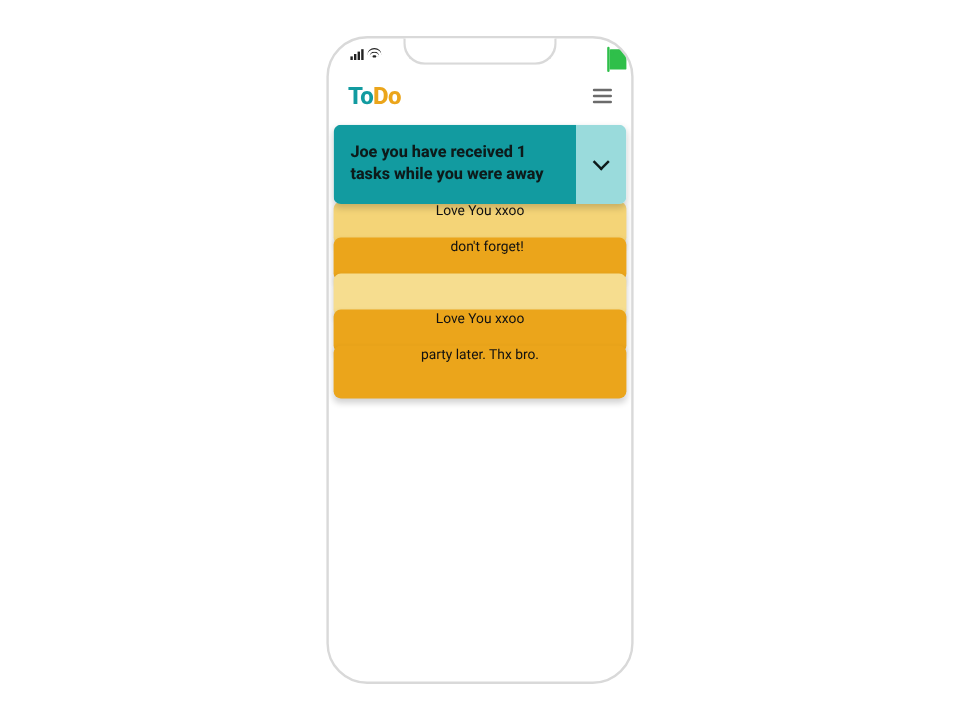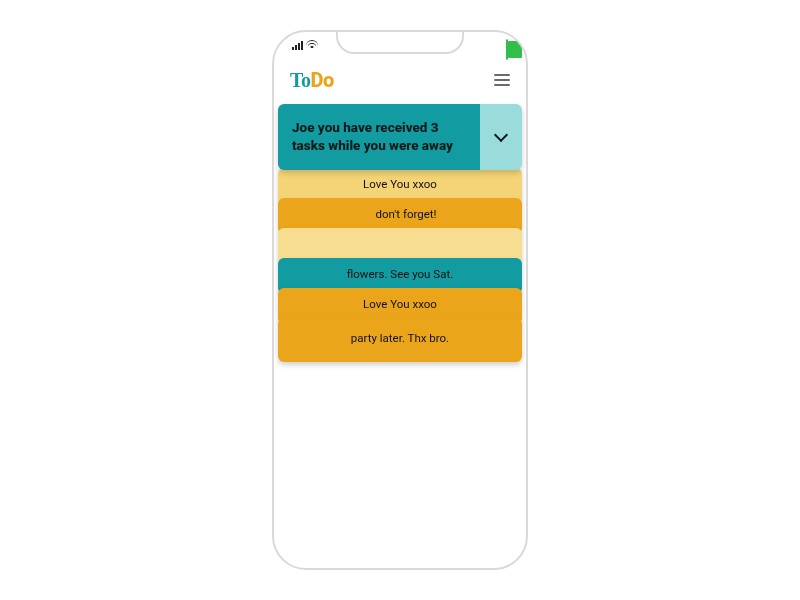--- a/index.html
+++ b/index.html
@@ -44,21 +44,21 @@
     width: 20px; height: 10px; border: 1.5px solid #2fbf4a; border-radius: 2px; position: relative;
   }
   .battery::after { content:""; position:absolute; right:-4px; top:2px; width:2px; height:4px; background:#2fbf4a; border-radius:1px;}
   .battery i { position:absolute; left:1px; top:1px; bottom:1px; width:14px; background:#2fbf4a; border-radius:1px; }
 
   .screen { position:absolute; inset:0; padding-top:26px; }
 
   
   .appbar { display:flex; align-items:center; justify-content:space-between; padding: 10px 16px 6px 16px; }
   .logo { font-weight: 800; font-size: 20px; letter-spacing: -0.5px; }
-  .logo .to { color: var(--teal); font-family: Liberation Serif, serif; }
+  .logo .to { color: var(--teal); }
   .logo .do { color: var(--orange); margin-top: 47px; }
   .hamburger { width: 16px; height: 12px; position: relative; cursor: pointer; }
   .hamburger i, .hamburger::before, .hamburger::after { content:""; position:absolute; left:0; right:0; height:2px; background:#6b6b6b; border-radius:1px; }
   .hamburger::before{top:0}.hamburger i{top:5px}.hamburger::after{top:10px}
 
   
   .banner-wrap { padding: 6px 4px 0 4px; position: relative; z-index: 30; }
   .banner {
     display:flex; align-items:stretch; border-radius: 6px; overflow:hidden;
     box-shadow: 0 3px 6px rgba(0,0,0,0.18);
@@ -74,21 +74,21 @@
 
   
   .stack { position: relative; padding: 0 4px; margin-top: -2px; }
   .card {
     position: relative;
     border-radius: 6px;
     box-shadow: 0 3px 5px rgba(0,0,0,0.18);
     height: 36px;      
     overflow: visible;
     margin-top: -6px;  
-    display:flex; align-items:center; justify-content:center;
+    display:flex; align-items:flex-start; justify-content:center;
     padding-bottom: 5px;
     font-size: 11.5px;
   }
   .card:first-child { margin-top: 0; }
   .card-text { color:#111; white-space: nowrap; }
   .card.dark .card-text { color:#e9e9e9; }
 
   
   .card.tall { height: 44px; }
 
@@ -132,40 +132,37 @@
         <div class="logo">
           <span class="to">To</span><span class="do">Do</span>
         </div>
         <div class="hamburger">
             <i></i>
           </div>
       </div>
 
       <div class="banner-wrap">
         <div class="banner">
-          <div class="banner-main">Joe you have received 3 tasks while you were away</div>
+          <div class="banner-main">Joe you have received 1 tasks while you were away</div>
           <div class="banner-side">
             <span class="chev"></span>
           </div>
         </div>
       </div>
 
       <div class="stack" id="stack">
           <div class="card" style="background: rgb(244, 212, 119); z-index: 1;">
             <span class="card-text">Love You xxoo</span>
           </div>
           <div class="card" style="background: rgb(235, 165, 27); z-index: 2; padding-left: 12px;">
             <span class="card-text">don't forget!</span>
           </div>
           <div class="card" style="background: rgb(246, 221, 143); z-index: 3;">
             <span class="card-text"></span>
           </div>
-          <div class="card" style="background: rgb(18, 155, 160); z-index: 4;">
-            <span class="card-text">flowers. See you Sat.</span>
-          </div>
           <div class="card" style="background: rgb(235, 165, 27); z-index: 5;">
             <span class="card-text">Love You xxoo</span>
           </div>
           <div class="card tall" style="background: rgb(235, 165, 27); z-index: 8;">
             <span class="card-text">party later. Thx bro.</span>
           </div>
         </div>
 
     </div>
   </div>

